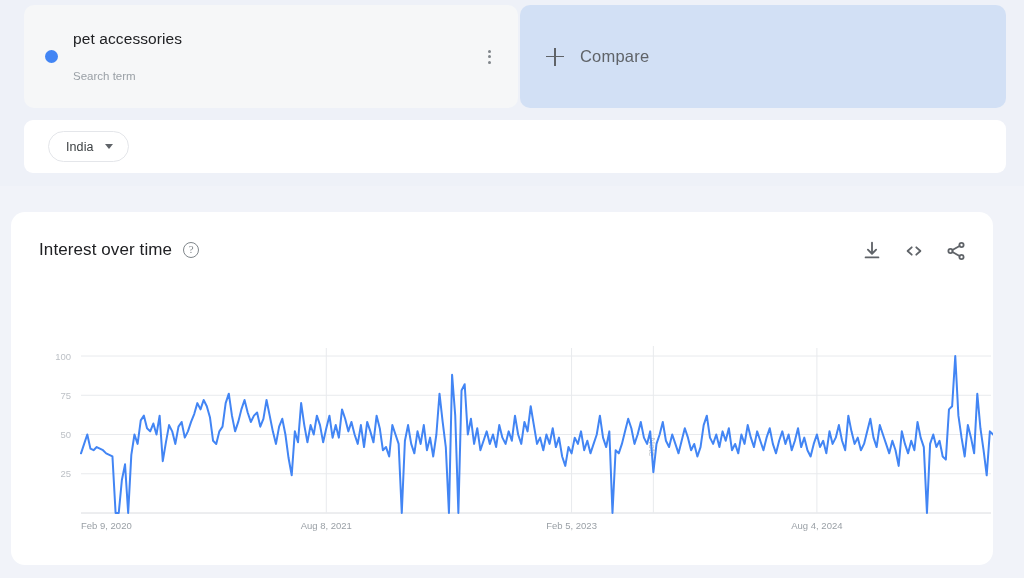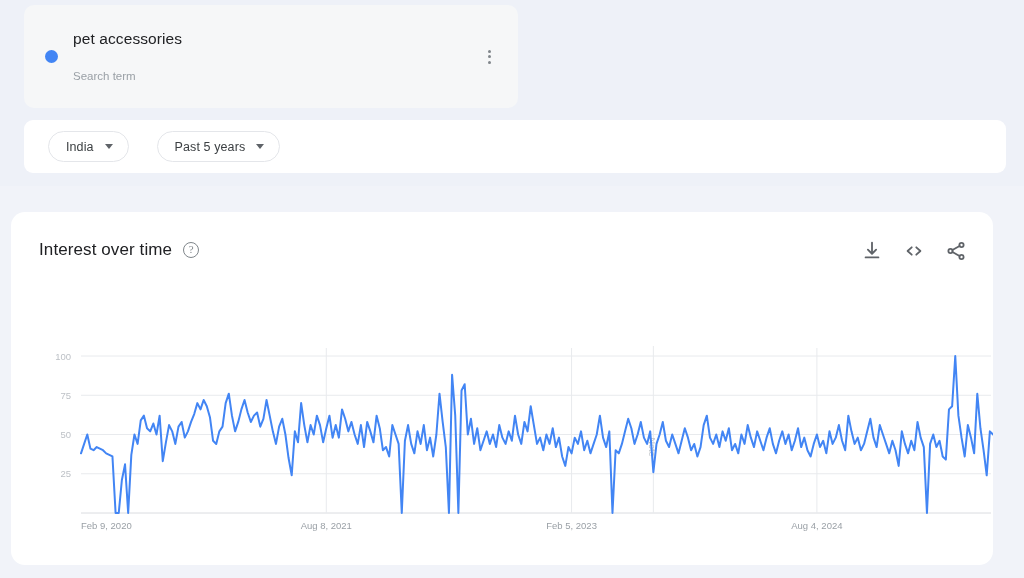--- a/index.html
+++ b/index.html
@@ -133,29 +133,29 @@
         <span class="term-title">pet accessories</span>
         <span class="term-sub">Search term</span>
       </div>
       <span class="kebab">
         <i></i>
           <i></i>
           <i></i>
       </span>
     </div>
 
+    <div class="compare-card">
+      <span class="compare-plus"></span>
+      <span class="compare-label">Compare</span>
+    </div>
   </div>
 
   <div class="filter-bar">
     <div class="chip">
       <span class="chip-label">India</span>
-      <span class="caret"></span>
-    </div>
-    <div class="chip">
-      <span class="chip-label">Past 5 years</span>
       <span class="caret"></span>
     </div>
   </div>
 
   <div class="chart-card">
 
     <div class="chart-head">
       <span class="chart-title">Interest over time</span>
       <span class="help-icon">?</span>
 

